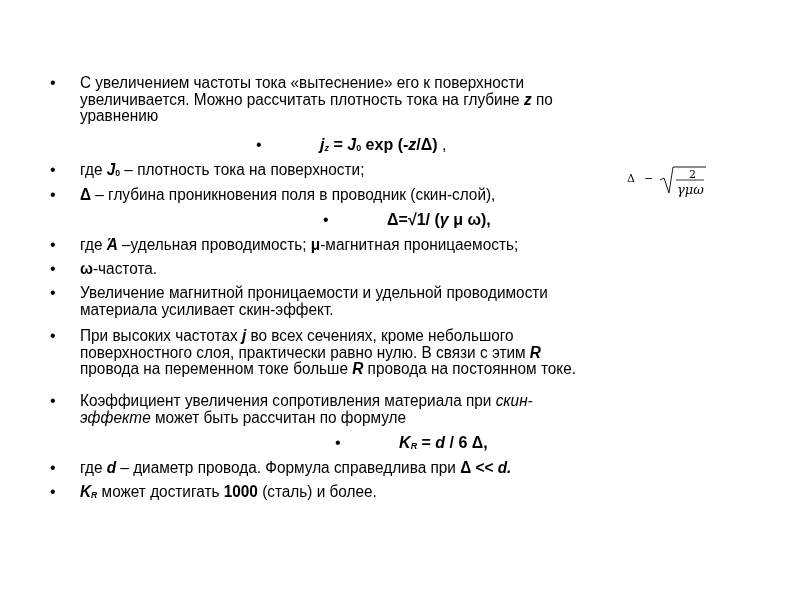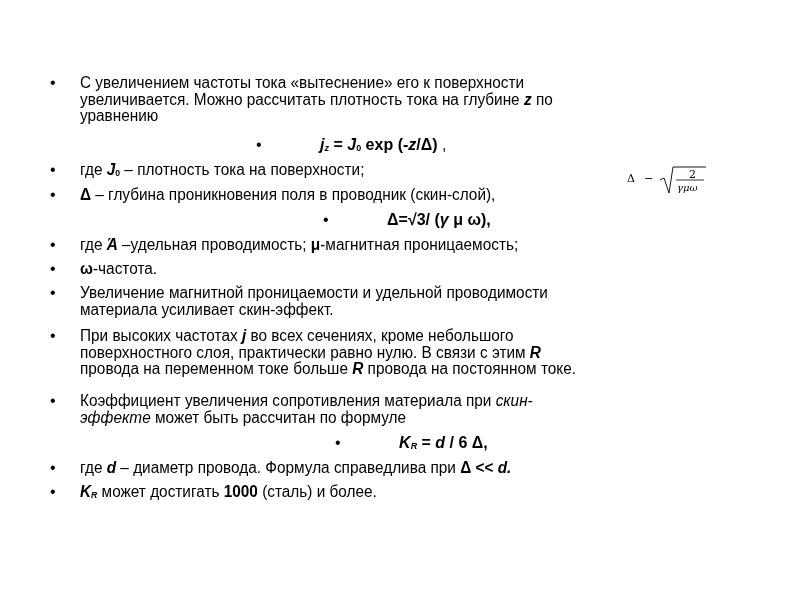--- a/index.html
+++ b/index.html
@@ -13,21 +13,21 @@
   .item.center .text { position:static; display:inline; transform:none;margin-left:36px; }
   .item.center { text-align:left; }
   b { font-weight:bold; }
   i { font-style:italic; }
   sub { font-size:9px; vertical-align:-1px; }
   .math { position:absolute; left:627px; top:166px; font-family:"DejaVu Serif", serif; font-size:11px; color:#000; }
   .math .delta { position:absolute; left:0; top:6px; }
   .math .minus { position:absolute; left:17px; top:6px; }
   .math .rad { position:absolute; left:33px; top:0px; width:46px; height:28px; }
   .math .num { position:absolute; left:62px; top:2px; font-size:11px; }
-  .math .den { position:absolute; left:50px; top:16px; font-size:10px; font-style:italic; }
+  .math .den { position:absolute; left:50px; top:16px; font-size:13px; font-style:italic; }
 </style>
 </head>
 <body>
 
 <div class="slide">
 
   <div class="item" style="top:75px;">
     <span class="bullet">•</span>
     <div class="text">
       <div>С увеличением частоты тока «вытеснение» его к поверхности</div>
@@ -57,21 +57,21 @@
     <svg class="rad" viewBox="0 0 46 28" width="46" height="28">
       <polyline points="0,14 4,12 9,27 13,1 46,1" fill="none" stroke="#000" stroke-width="0.9"></polyline>
       <line x1="16" y1="14" x2="44" y2="14" stroke="#000" stroke-width="0.8"></line>
     </svg>
     <span class="num">2</span>
     <span class="den">γμω</span>
   </div>
 
   <div class="item center" style="top:212px; left:323px;">
     <span class="bullet">•</span>
-    <span class="text"><b><span>Δ=√3/ (</span><i>γ</i><span> μ ω),</span></b></span>
+    <span class="text"><b><span>Δ=√1/ (</span><i>γ</i><span> μ ω),</span></b></span>
   </div>
 
   <div class="item" style="top:237px;">
     <span class="bullet">•</span>
     <div class="text"><span>где </span><b><i>Ά</i></b><span> –удельная проводимость; </span><b>μ</b><span>-магнитная проницаемость;</span></div>
   </div>
 
   <div class="item" style="top:261px;">
     <span class="bullet">•</span>
     <div class="text"><b>ω</b><span>-частота.</span></div>

